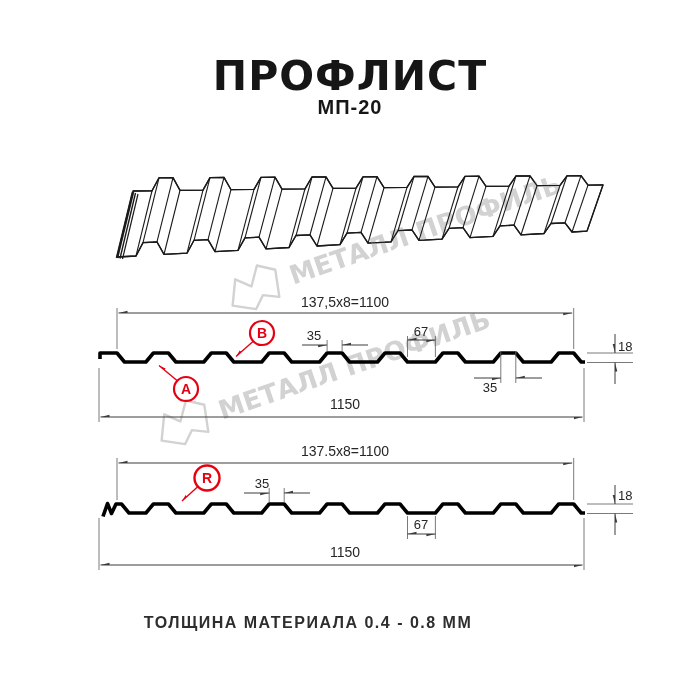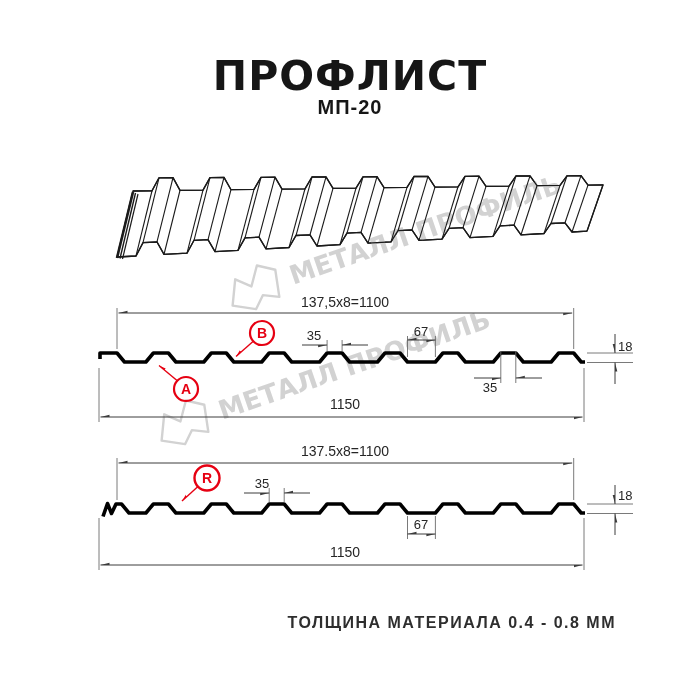--- a/index.html
+++ b/index.html
@@ -3,21 +3,21 @@
 <meta charset="utf-8">
 <style>
   html,body{margin:0;padding:0;background:#fff;}
   .page{position:relative;width:700px;height:700px;background:#ffffff;overflow:hidden;
         font-family:"Liberation Sans","DejaVu Sans",sans-serif;}
   .title{position:absolute;left:0;top:52px;width:700px;text-align:center;
          font-family:"DejaVu Sans","Liberation Sans",sans-serif;
          font-size:41px;font-weight:800;letter-spacing:1px;color:#161616;}
   .subtitle{position:absolute;left:0;top:96px;width:700px;text-align:center;
          font-size:20px;font-weight:700;letter-spacing:1px;color:#161616;}
-  .footer{position:absolute;left:0;top:614px;width:616px;text-align:right;
+  .footer{position:absolute;left:0;top:614px;width:616px;text-align:center;
          font-size:16px;font-weight:600;letter-spacing:1.5px;color:#2e2e2e;}
   .wm{position:absolute;display:flex;align-items:center;z-index:2;pointer-events:none;}
   .wm .wm-text{font-family:"DejaVu Sans","Liberation Sans",sans-serif;
          font-weight:700;font-size:26px;letter-spacing:0px;color:#d2d2d2;
          white-space:nowrap;margin-left:9px;}
   .wm1{left:225px;top:265px;transform:rotate(-19deg);transform-origin:28px 23px;}
   .wm2{left:154px;top:400px;transform:rotate(-19deg);transform-origin:28px 23px;}
   svg.layer{position:absolute;left:0;top:0;}
   #art-under{z-index:1;}
   #art-over{z-index:3;}

